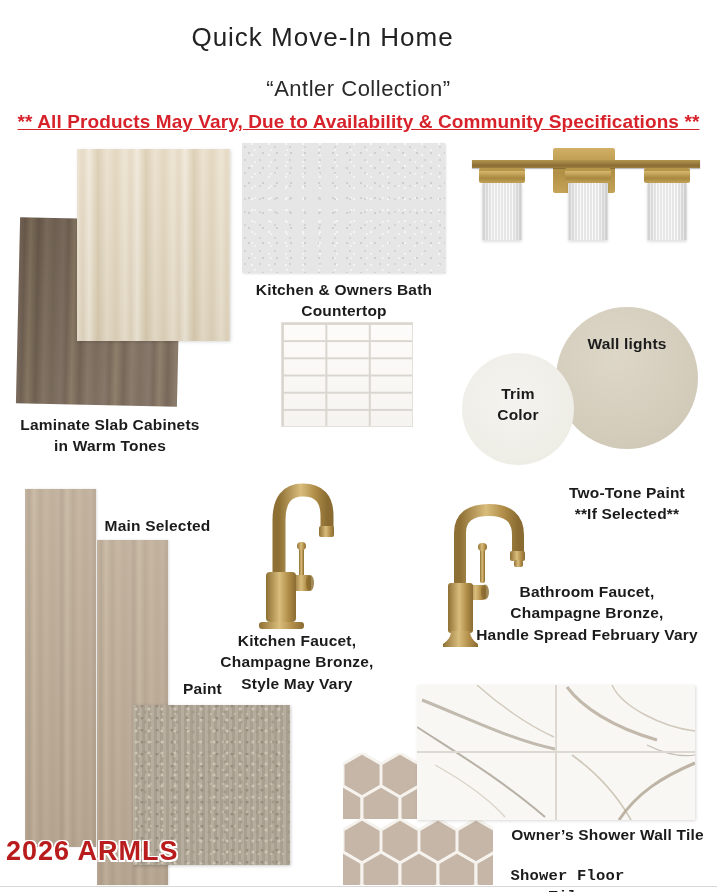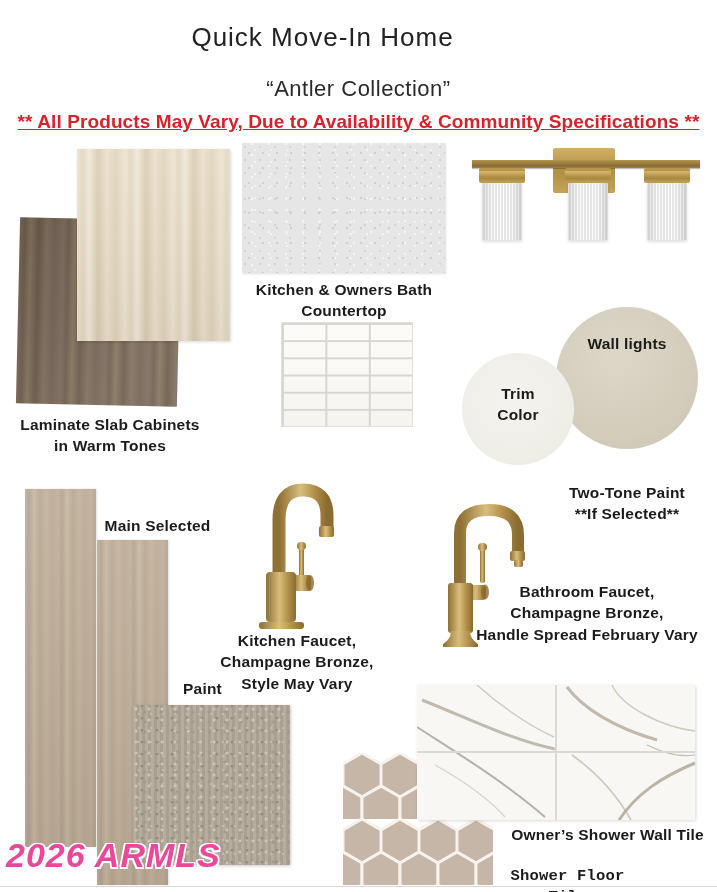--- a/index.html
+++ b/index.html
@@ -93,23 +93,23 @@
   .lights-lbl{left:458px;top:252px;width:255px;}
   .bs-lbl{left:282px;top:432px;width:130px;}
   .paint-lbl{left:537px;top:470px;width:180px;margin-top:12px;}
   .mf-lbl{left:85px;top:515px;width:145px;}
   .kf-lbl{left:217px;top:630px;width:160px;}
   .bf-lbl{left:462px;top:581px;width:250px;}
   .carpet-lbl{left:160px;top:678px;width:85px;}
   .swt-lbl{left:500px;top:824px;width:215px;}
   .sft-lbl{left:495px;top:866px;width:145px;font-family:Liberation Mono, monospace;}
   
-  .watermark{left:6px;top:836px;z-index:10;font-size:34px;font-weight:600;letter-spacing:1px;
-    color:#ec4899;
-    text-shadow:-1.5px -1.5px 0 #fff,1.5px -1.5px 0 #fff,-1.5px 1.5px 0 #fff,1.5px 1.5px 0 #fff,0 1.5px 0 #fff,0 -1.5px 0 #fff,1.5px 0 0 #fff,-1.5px 0 0 #fff;font-style:italic;}
+  .watermark{left:6px;top:836px;z-index:10;font-size:27px;font-weight:600;letter-spacing:1px;
+    color:#b91c1c;
+    text-shadow:-1.5px -1.5px 0 #fff,1.5px -1.5px 0 #fff,-1.5px 1.5px 0 #fff,1.5px 1.5px 0 #fff,0 1.5px 0 #fff,0 -1.5px 0 #fff,1.5px 0 0 #fff,-1.5px 0 0 #fff;}
   .bottom-line{left:0;top:886px;width:717px;height:1px;background:#d9d9d9;}
 </style>
 </head>
 <body>
 
 <div id="board">
 
   <div class="abs title">Quick Move-In Home</div>
   <div class="abs subtitle">“Antler Collection”</div>
   <div class="abs disclaimer">** All Products May Vary, Due to Availability &amp; Community Specifications **</div>

